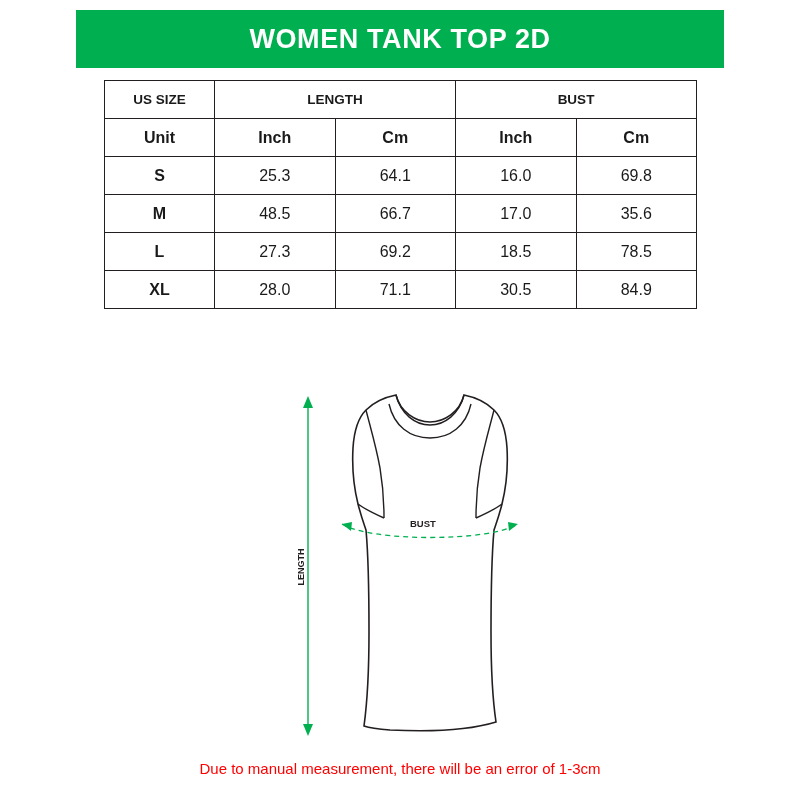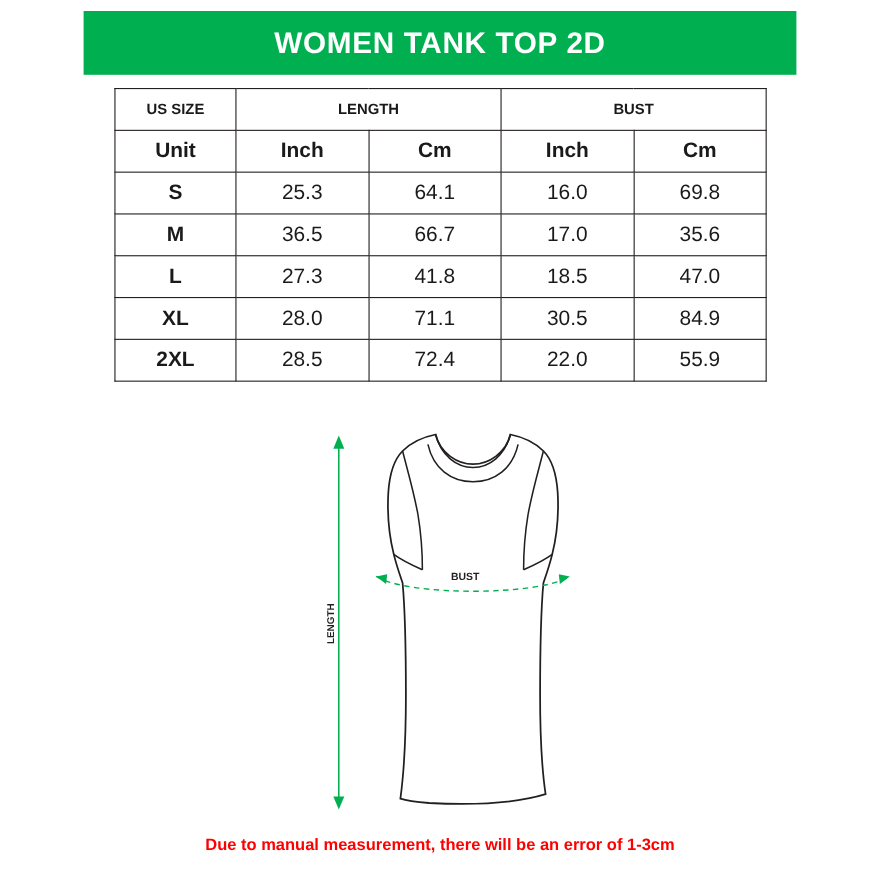--- a/index.html
+++ b/index.html
@@ -51,21 +51,21 @@
   table.size-table {
     border-collapse: collapse;
     width: 592px;
     table-layout: fixed;
     padding-left: 16px;
   }
   table.size-table td,
   table.size-table th {
     border: 1px solid #231f20;
     text-align: center;
-    font-size: 19px;
+    font-size: 16px;
     color: #1a1a1a;
     height: 37px;
     padding: 0;
     font-weight: normal;
     background: #ffffff;
   }
   table.size-table th {
     font-weight: bold;
     font-size: 13.5px;
   }
@@ -90,21 +90,21 @@
 
   
   .footer-note {
     position: absolute;
     left: 0;
     top: 760px;
     width: 800px;
     text-align: center;
     color: #ff0000;
     font-size: 15px;
-    font-weight: bold;
+    font-weight: normal;
   }
 </style>
 </head>
 <body>
 
 <div class="page">
 
   <div class="header-band">
     <div class="header-title">WOMEN TANK TOP 2D</div>
   </div>
@@ -136,45 +136,38 @@
 
         <tr>
           <td class="size-label">S</td>
           <td>25.3</td>
           <td>64.1</td>
           <td>16.0</td>
           <td>69.8</td>
         </tr>
         <tr>
           <td class="size-label">M</td>
-          <td>36.5</td>
+          <td>48.5</td>
           <td>66.7</td>
           <td>17.0</td>
           <td>35.6</td>
         </tr>
         <tr>
           <td class="size-label">L</td>
           <td>27.3</td>
-          <td>41.8</td>
+          <td>69.2</td>
           <td>18.5</td>
-          <td>47.0</td>
+          <td>78.5</td>
         </tr>
         <tr>
           <td class="size-label">XL</td>
           <td>28.0</td>
           <td>71.1</td>
           <td>30.5</td>
           <td>84.9</td>
-        </tr>
-        <tr>
-          <td class="size-label">2XL</td>
-          <td>28.5</td>
-          <td>72.4</td>
-          <td>22.0</td>
-          <td>55.9</td>
         </tr>
       </tbody>
     </table>
   </div>
 
   <div class="illu">
     <svg width="280" height="350" viewBox="0 0 280 350" xmlns="http://www.w3.org/2000/svg">
 
       <g fill="#ffffff" stroke="#231f20" stroke-width="1.6">
         <path d="M96,18

